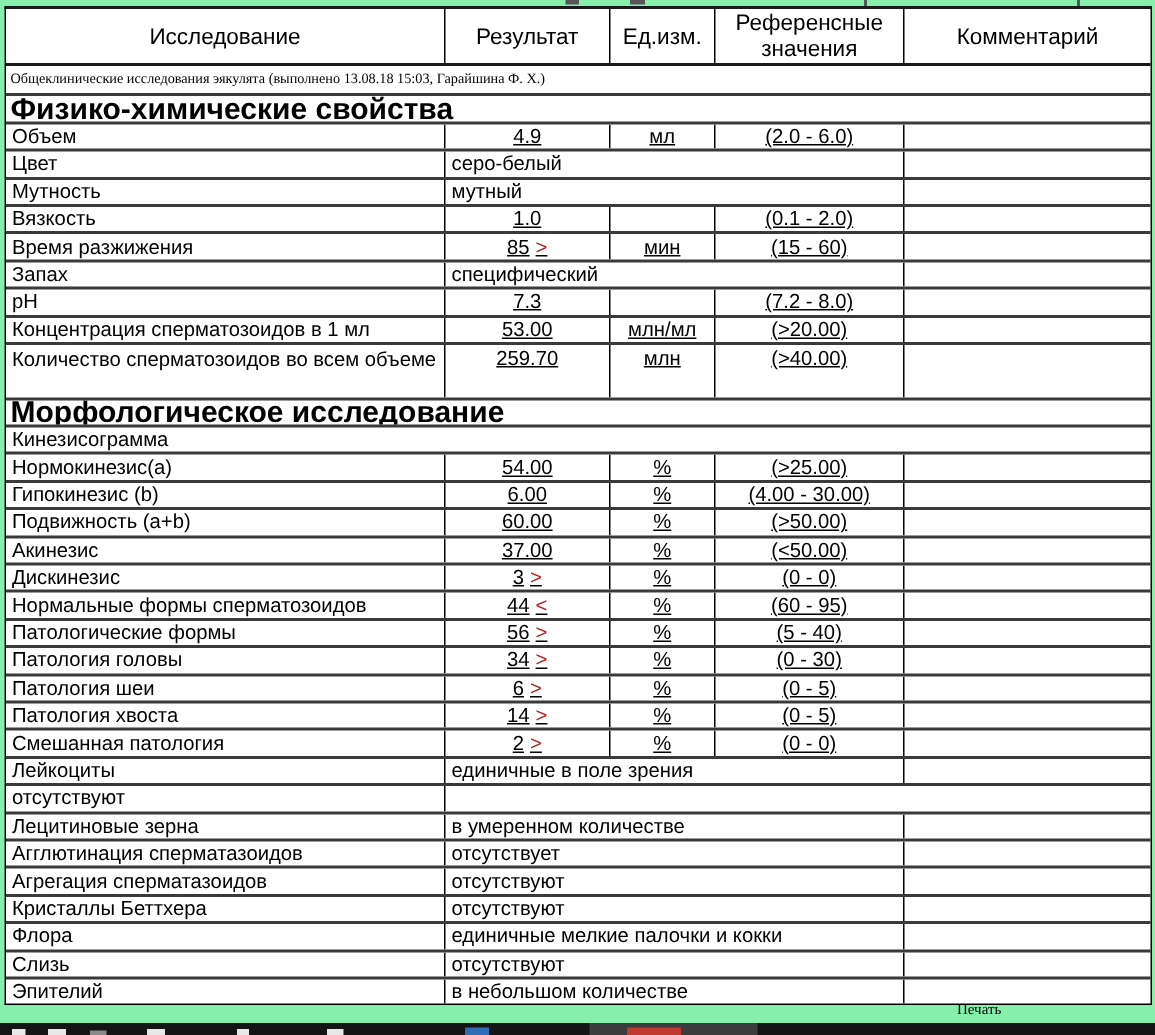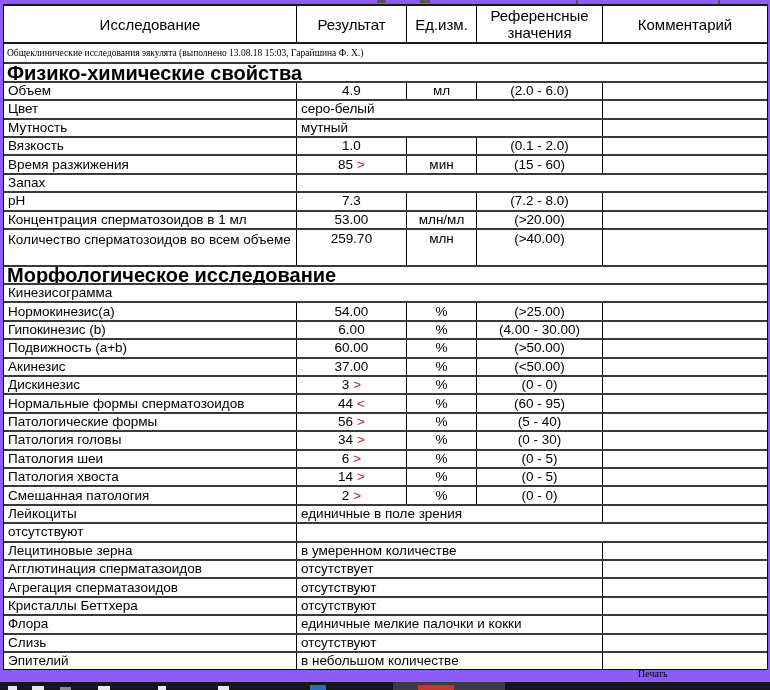--- a/index.html
+++ b/index.html
@@ -1,19 +1,19 @@
 <!DOCTYPE html>
 <html style="--flag-red: #b22222; --taskbar-bg: #151515; --taskbar-active: #3c3c3c; --taskbar-blue: #2e6db4; --taskbar-red: #c03a30; --taskbar-white: #e8e8e8;"><head>
 <meta charset="utf-8">
 <style>
   * { box-sizing: border-box; margin: 0; padding: 0; }
   html, body { background: #e8e8e8; }
   .screen {
     position: relative; width: 770px; height: 690px;
-    background: #8b5cf6; overflow: hidden;
+    background: #86efac; overflow: hidden;
     font-family: "Liberation Sans", sans-serif; color: #000;
   }
   
   .top-remnant { position: absolute; left: 0; top: 0; width: 770px; height: 4px; overflow: hidden; }
   .frag { position: absolute; top: 0; background: #555; }
 
   .report {
     position: absolute; left: 3px; top: 4px; width: 765px;
     border: 1px solid #000; border-top: 2px solid #1a1a1a;
     background: #fff;
@@ -37,21 +37,21 @@
   .row.section, .row.sub { grid-template-columns: 1fr; }
   .row.tall { height: 36.8px; }
 
   .cell {
     display: flex; align-items: center; overflow: hidden;
     white-space: nowrap; font-size: 13.5px; line-height: 16px;
     border-left: 1px solid #000;
   }
   .cell:first-child { border-left: none; }
   .cell.label { padding-left: 4px; justify-content: flex-start; }
-  .cell.center { justify-content: center; }
+  .cell.center { justify-content: center; text-decoration: underline; }
   .row.section .cell { font-weight: bold; font-size: 20px; padding-left: 3px; border-left: none; }
   .row.sub .cell { padding-left: 4px; border-left: none; }
   .row.meta .cell {
     font-family: "Liberation Serif", serif; font-size: 9.5px;
     padding-left: 3px; border-left: none;
   }
   .row.tall .cell { align-items: flex-start; padding-top: 1px; }
   .row.tall .cell.label { white-space: normal; line-height: 17px; text-align: right; }
   .flag { color: var(--flag-red, #b22222); margin-left: 4px; font-size: 13.5px; }
 
@@ -123,20 +123,21 @@
         </div>
         <div class="row data">
           <div class="cell label">Время разжижения</div>
           <div class="cell center">85<span class="flag">&gt;</span></div>
           <div class="cell center">мин</div>
           <div class="cell center">(15 - 60)</div>
           <div class="cell comment"></div>
         </div>
         <div class="row text">
           <div class="cell label">Запах</div>
+          <div class="cell label">специфический</div>
           <div class="cell comment"></div>
         </div>
         <div class="row data">
           <div class="cell label">pH</div>
           <div class="cell center">7.3</div>
           <div class="cell center"></div>
           <div class="cell center">(7.2 - 8.0)</div>
           <div class="cell comment"></div>
         </div>
         <div class="row data">

